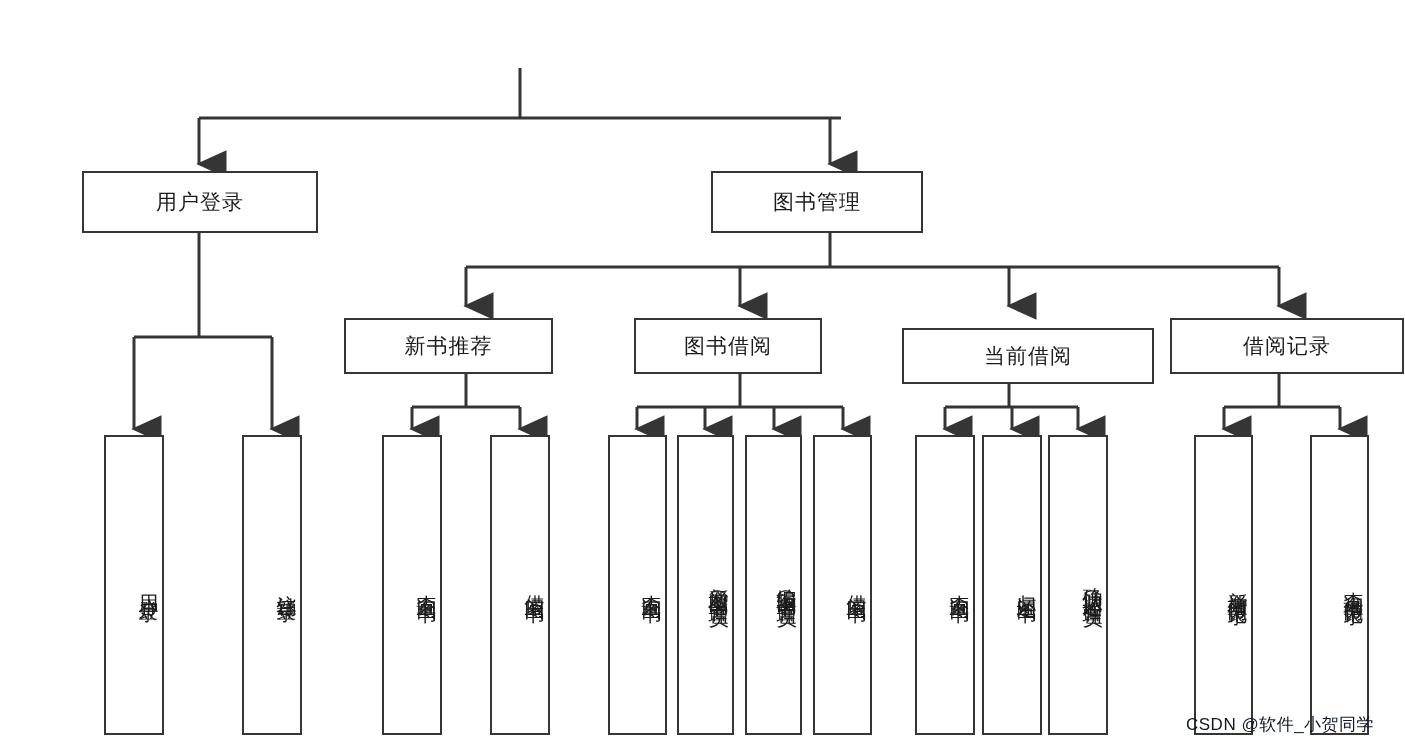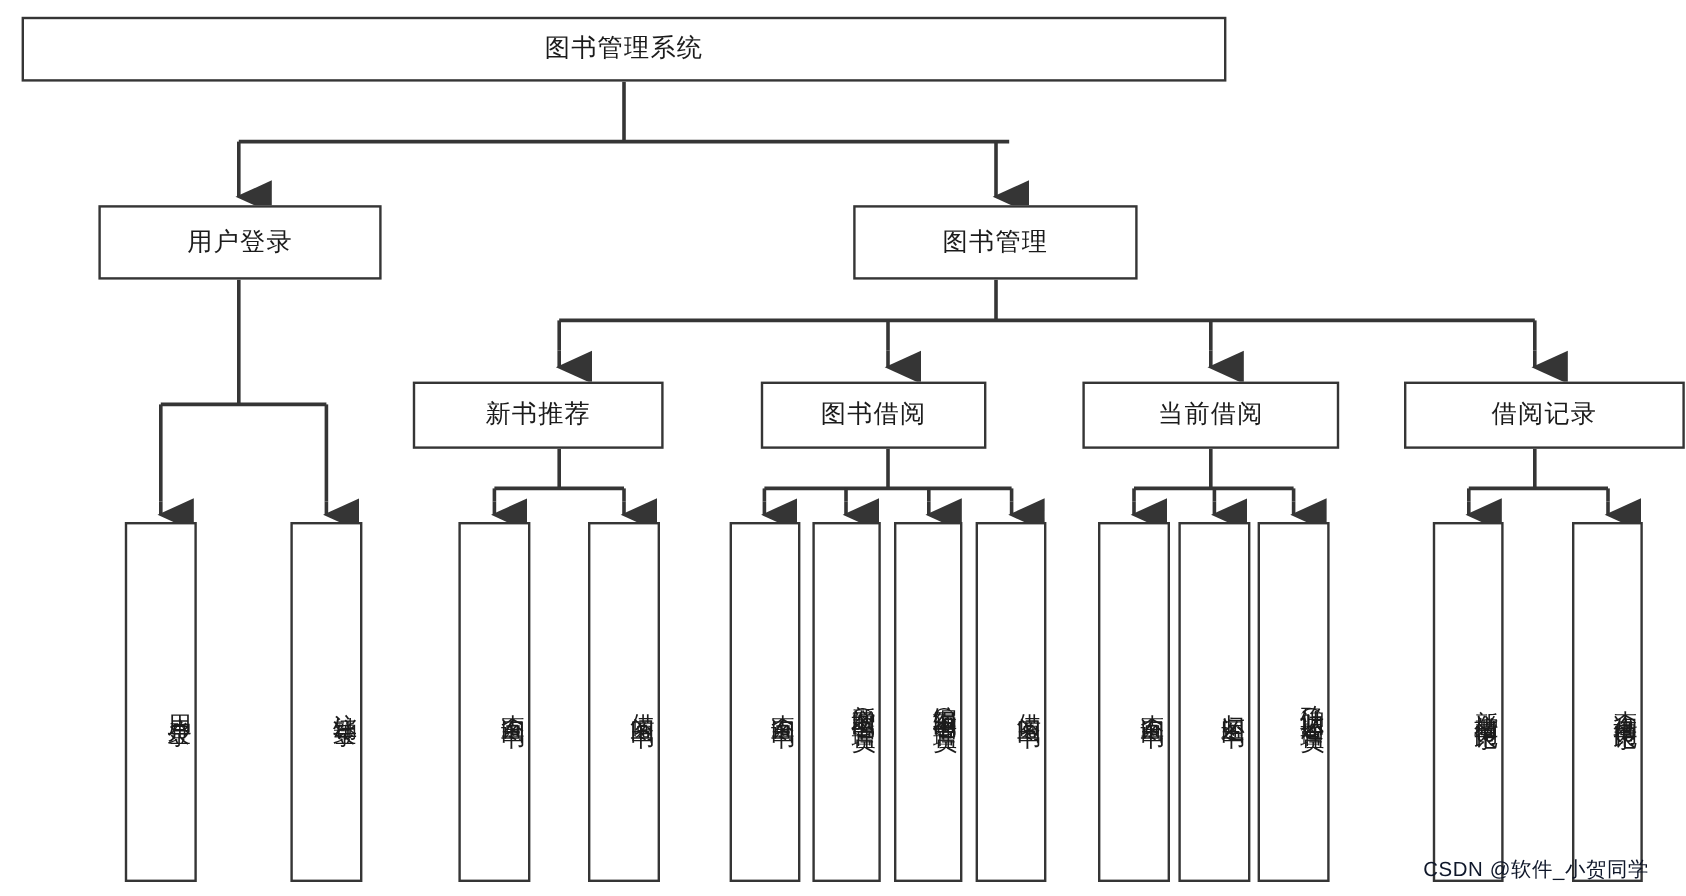--- a/index.html
+++ b/index.html
@@ -143,38 +143,35 @@
       <path d="M 774 418 L 774 429"></path>
       <path d="M 843 418 L 843 429"></path>
       <path d="M 945 418 L 945 429"></path>
       <path d="M 1012 418 L 1012 429"></path>
       <path d="M 1078 418 L 1078 429"></path>
       <path d="M 1224 418 L 1224 429"></path>
       <path d="M 1340 418 L 1340 429"></path>
     </g>
   </svg>
 
-  <div class="node horiz" style="left:18px; top:14px; width:1004px; height:54px;">
-    <span class="hlabel">图书管理系统</span>
-  </div>
 
   <div class="node horiz" style="left:82px; top:171px; width:236px; height:62px;">
     <span class="hlabel">用户登录</span>
   </div>
-  <div class="node horiz" style="left:711px; top:171px; width:237px; height:62px;">
+  <div class="node horiz" style="left:711px; top:171px; width:212px; height:62px;">
     <span class="hlabel">图书管理</span>
   </div>
 
   <div class="node horiz" style="left:344px; top:318px; width:209px; height:56px;">
     <span class="hlabel">新书推荐</span>
   </div>
   <div class="node horiz" style="left:634px; top:318px; width:188px; height:56px;">
     <span class="hlabel">图书借阅</span>
   </div>
-  <div class="node horiz" style="left:902px; top:318px; width:214px; height:56px;">
+  <div class="node horiz" style="left:902px; top:328px; width:252px; height:56px;">
     <span class="hlabel">当前借阅</span>
   </div>
   <div class="node horiz" style="left:1170px; top:318px; width:234px; height:56px;align-items:center;">
     <span class="hlabel">借阅记录</span>
   </div>
 
   <div class="node vert" style="left:104px; top:435px; width:60px; height:300px;">
     <span class="vlabel">用户登录</span>
   </div>
   <div class="node vert" style="left:242px; top:435px; width:60px; height:300px;">

